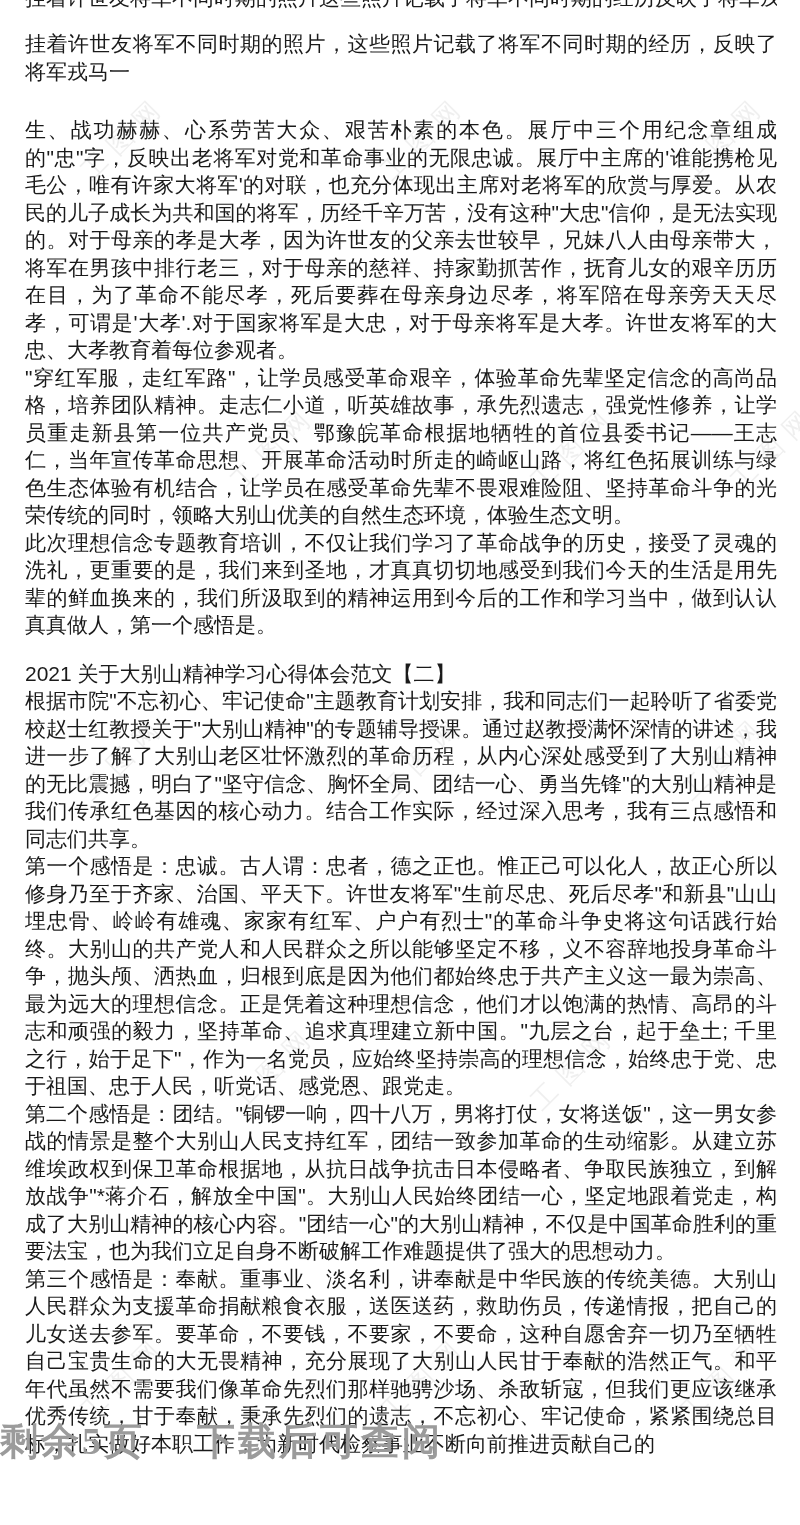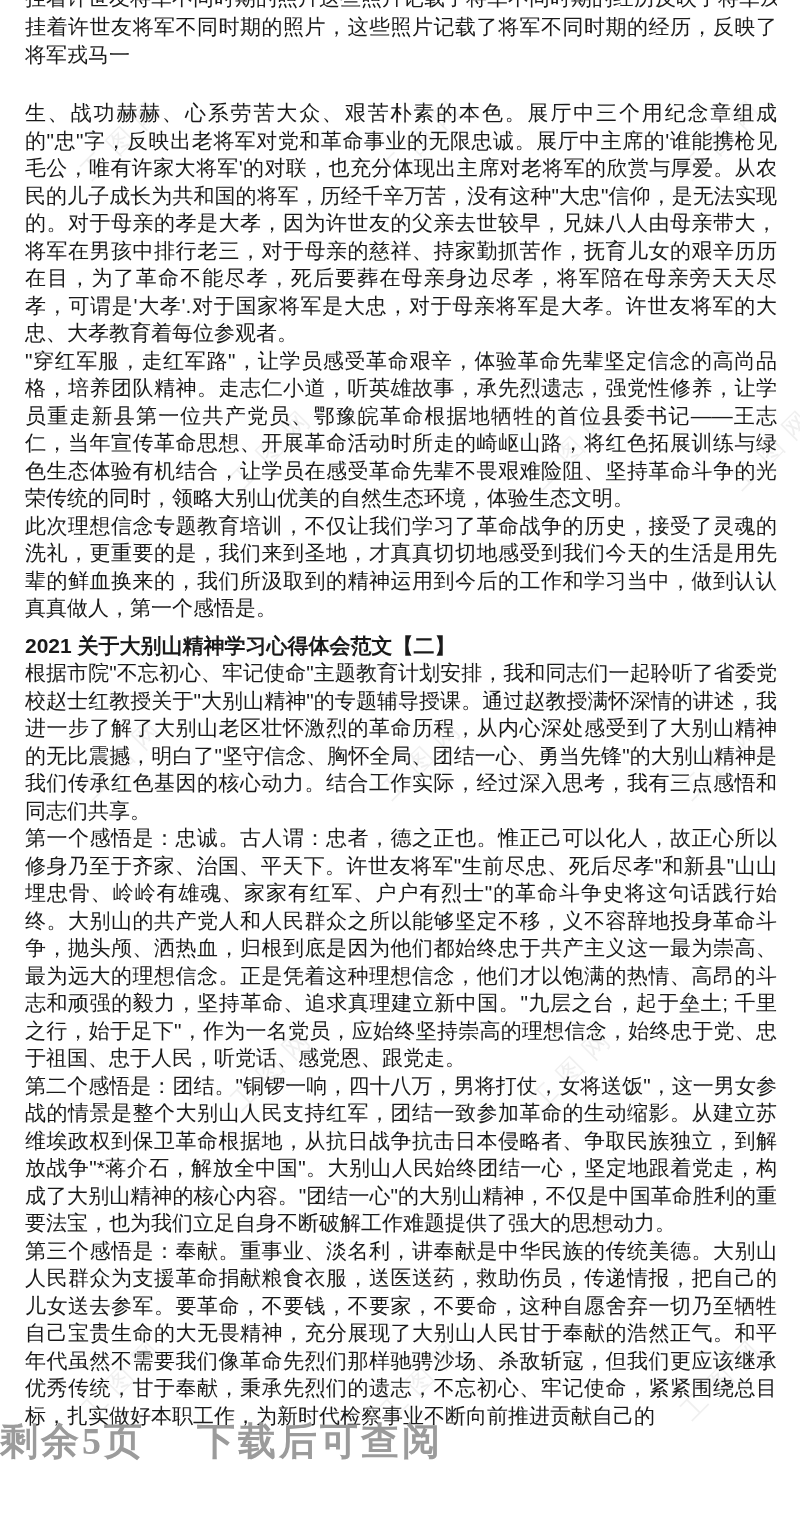--- a/index.html
+++ b/index.html
@@ -22,23 +22,23 @@
   
   .doc{
     position:absolute;left:25px;right:23px;top:0;z-index:1;
     color:#1a1a1a;
     font-size:21px;line-height:27.5px;
     text-align:justify;
   }
   .para{margin:0;padding:0;}
   .clip-strip{height:13px;overflow:hidden;}
   .clip-inner{margin-top:-16px;line-height:27.5px;white-space:nowrap;}
-  .after-clip{}
+  .after-clip{margin-top:17px;}
   .gap-large{margin-top:31px;}
-  .gap-heading{margin-top:10px;font-weight:bold;}
+  .gap-heading{margin-top:21px;}
   
   .banner{
     position:absolute;left:0;right:0;top:1416px;z-index:1;
     text-align:left;
     font-family:"Liberation Serif","DejaVu Serif",serif;
     font-weight:bold;
     font-size:38px;
     letter-spacing:3px;
     white-space:nowrap;
   }

